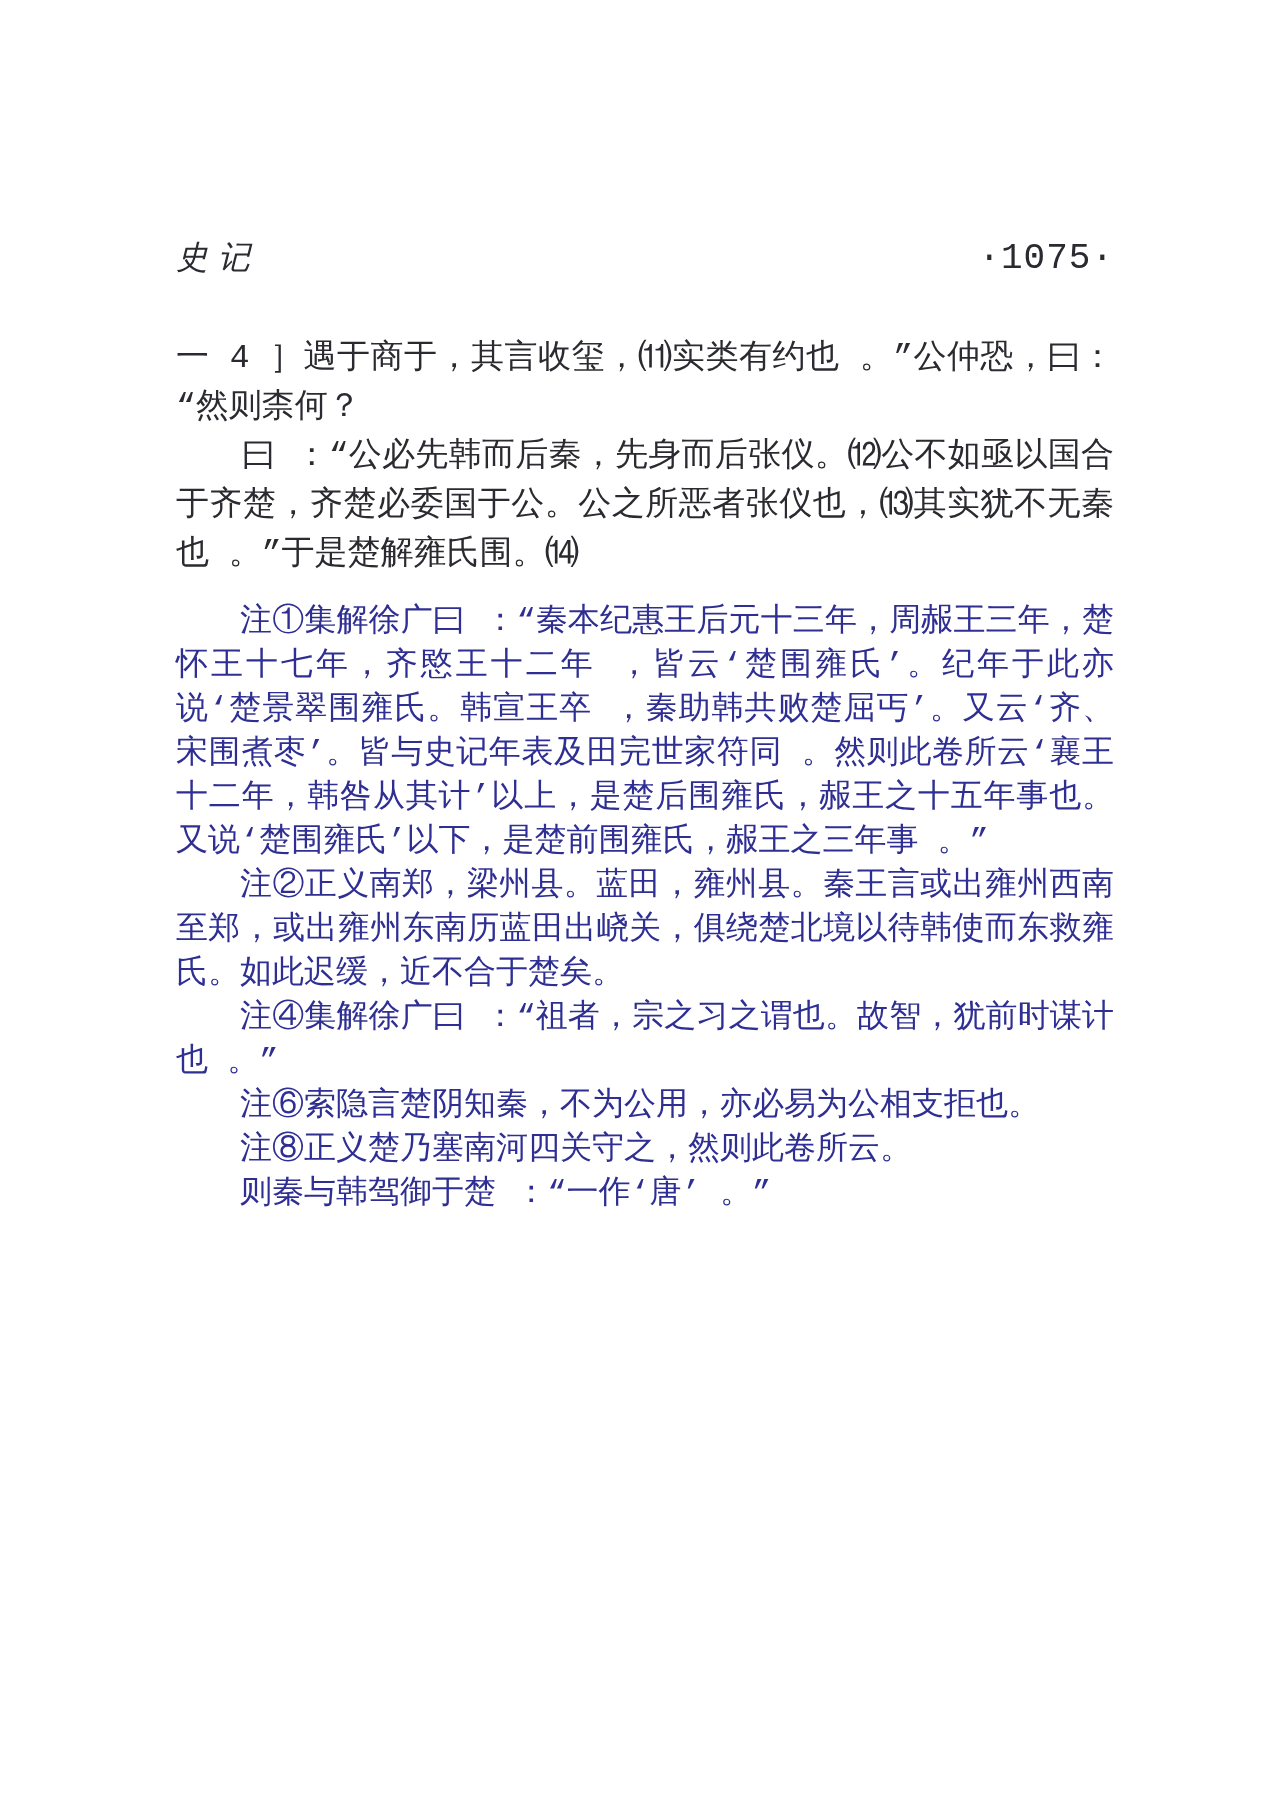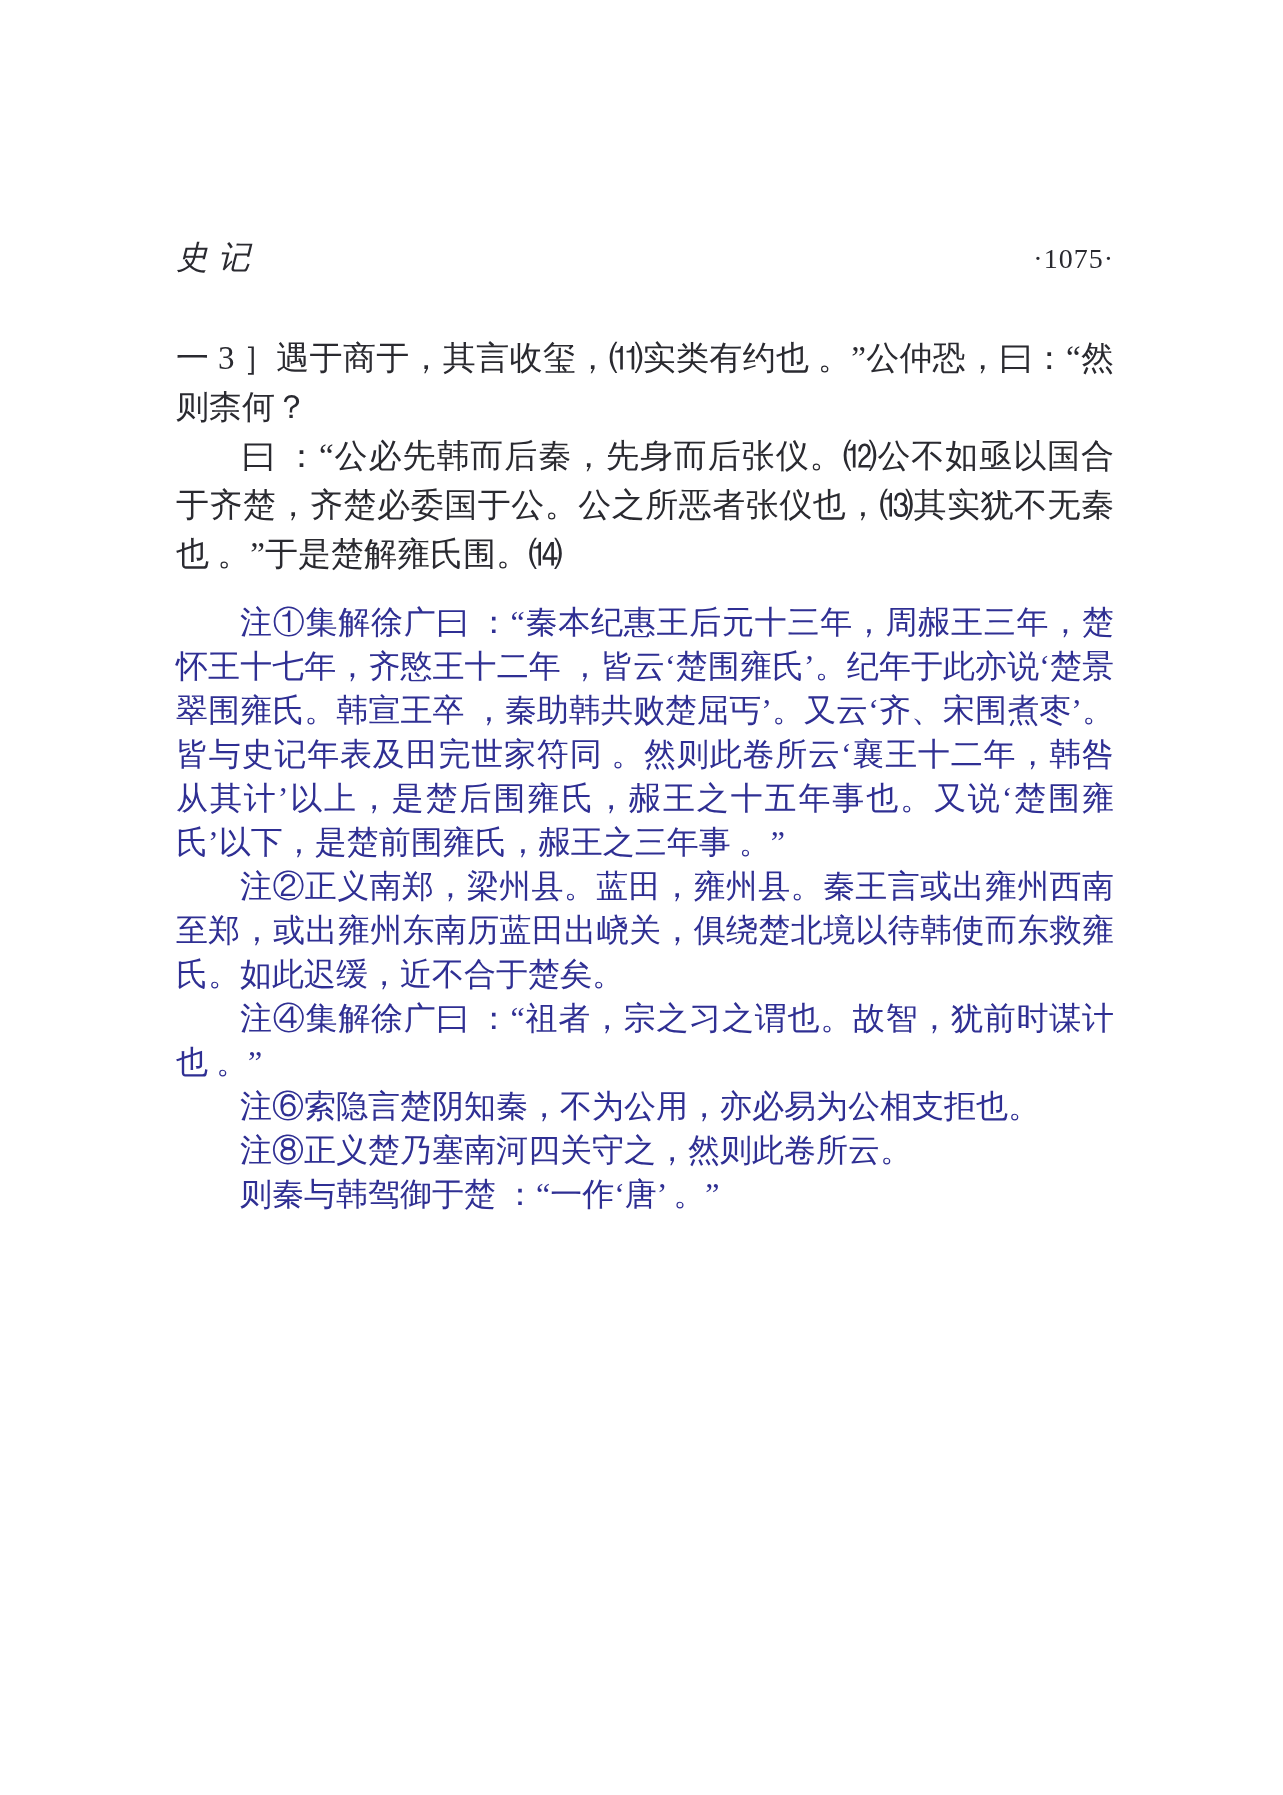--- a/index.html
+++ b/index.html
@@ -6,41 +6,41 @@
     margin: 0;
     padding: 0;
     background: #ffffff;
   }
   .page {
     position: relative;
     width: 1283px;
     height: 1795px;
     background: #ffffff;
     overflow: hidden;
-    font-family: Liberation Serif, serif;
+    font-family: Liberation Mono, monospace;
   }
   .content {
     position: absolute;
     left: 176px;
     top: 236px;
     width: 938px;
   }
   .page-header {
     display: flex;
     justify-content: space-between;
     align-items: baseline;
     color: var(--body-color, #2a2a30);
   }
   .page-header .title {
     font-size: 32px;
     font-style: italic;
     letter-spacing: 10px;
   }
   .page-header .pagenum {
-    font-size: 28px;
+    font-size: 36px;
     letter-spacing: 1px;
   }
   .body-block {
     margin-top: 54px;
     font-size: 33px;
     line-height: 49px;
     text-align: justify;
     color: var(--body-color, #2a2a30);
   }
   .notes-block {
@@ -63,21 +63,21 @@
 
 <div class="page">
   <div class="content">
 
     <div class="page-header">
       <span class="title">史记</span>
       <span class="pagenum">·1075·</span>
     </div>
 
     <div class="body-block">
-      <p class="body-p">一 3 ］遇于商于，其言收玺，⑾实类有约也 。”公仲恐，曰：“然则柰何？</p>
+      <p class="body-p">一 4 ］遇于商于，其言收玺，⑾实类有约也 。”公仲恐，曰：“然则柰何？</p>
       <p class="body-p indent">曰 ：“公必先韩而后秦，先身而后张仪。⑿公不如亟以国合于齐楚，齐楚必委国于公。公之所恶者张仪也，⒀其实犹不无秦也 。”于是楚解雍氏围。⒁</p>
     </div>
 
     <div class="notes-block">
       <p class="note-p indent">注①集解徐广曰 ：“秦本纪惠王后元十三年，周赧王三年，楚怀王十七年，齐愍王十二年 ，皆云‘楚围雍氏’。纪年于此亦说‘楚景翠围雍氏。韩宣王卒 ，秦助韩共败楚屈丐’。又云‘齐、宋围煮枣’。皆与史记年表及田完世家符同 。然则此卷所云‘襄王十二年，韩咎从其计’以上，是楚后围雍氏，赧王之十五年事也。又说‘楚围雍氏’以下，是楚前围雍氏，赧王之三年事 。”</p>
       <p class="note-p indent">注②正义南郑，梁州县。蓝田，雍州县。秦王言或出雍州西南至郑，或出雍州东南历蓝田出峣关，俱绕楚北境以待韩使而东救雍氏。如此迟缓，近不合于楚矣。</p>
       <p class="note-p indent">注④集解徐广曰 ：“祖者，宗之习之谓也。故智，犹前时谋计也 。”</p>
       <p class="note-p indent">注⑥索隐言楚阴知秦，不为公用，亦必易为公相支拒也。</p>
       <p class="note-p indent">注⑧正义楚乃塞南河四关守之，然则此卷所云。</p>
       <p class="note-p indent">则秦与韩驾御于楚 ：“一作‘唐’ 。”</p>

